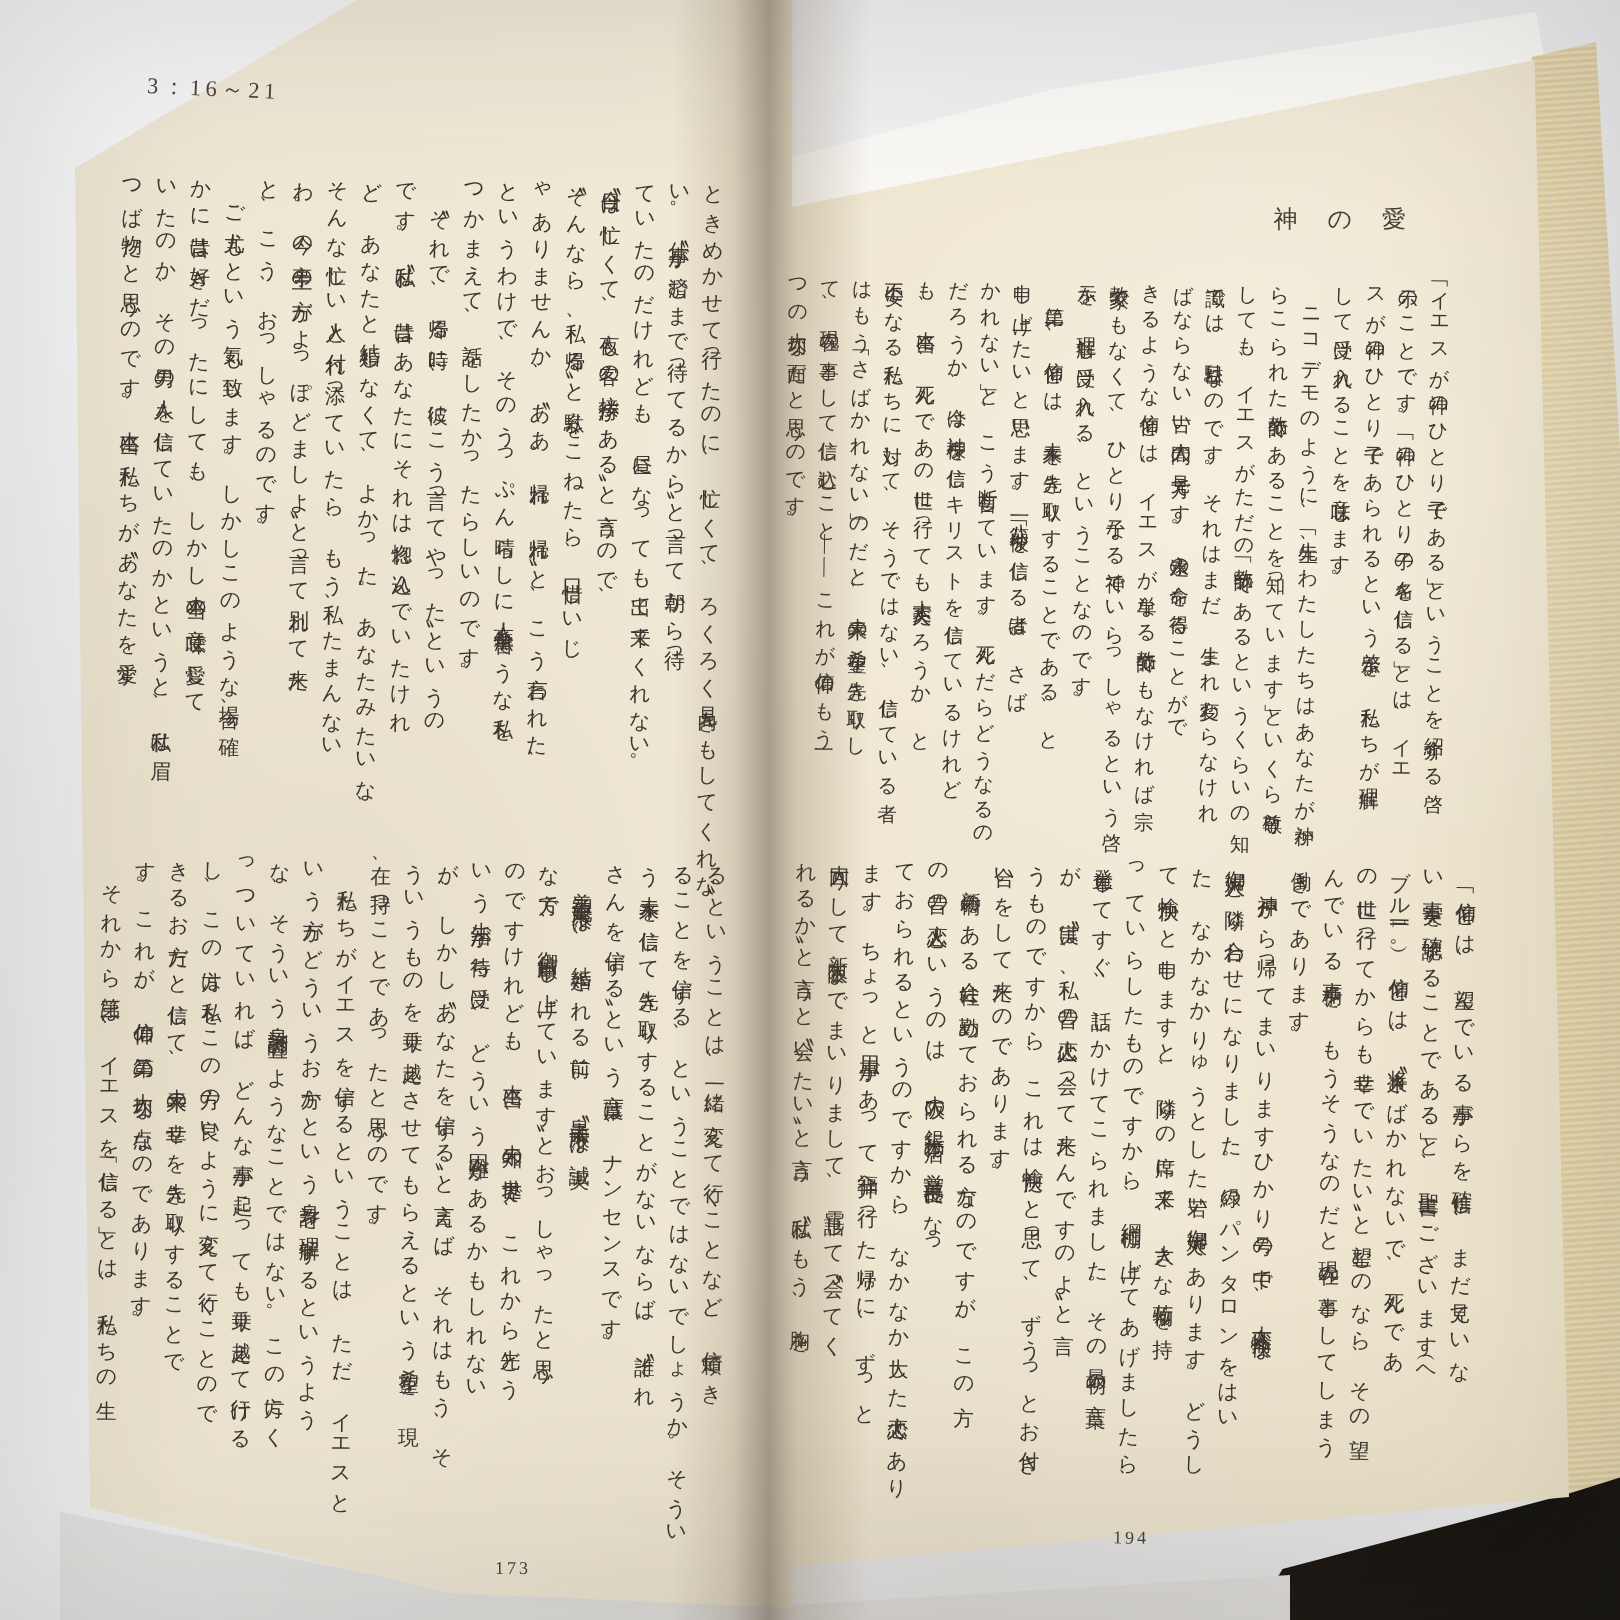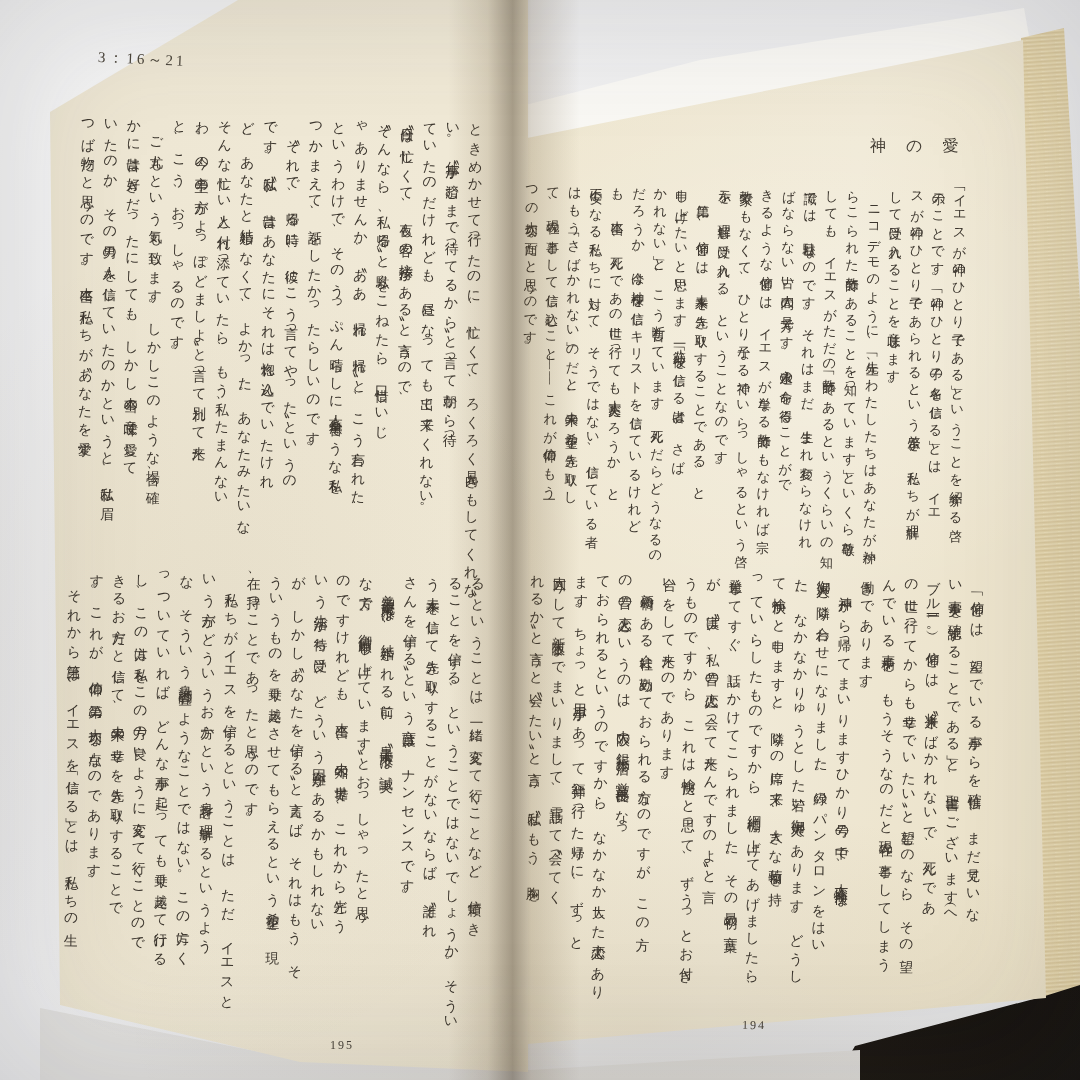--- a/index.html
+++ b/index.html
@@ -64,21 +64,21 @@
   .vtext .tcol{white-space:nowrap;}
   .rp-top   {left:518px;top:180px;width:450px;height:402px;transform:rotate(0.8deg);}
   .rp-top   .tcol{line-height:21.4px;font-size:13.2px;letter-spacing:2px;}
   .rp-bottom{left:523px;top:568px;width:462px;height:452px;transform:rotate(0.8deg);}
   .rp-bottom .tcol{line-height:22px;font-size:13.8px;letter-spacing:2.6px;}
   .lp-top   {left:72px;top:112px;width:412px;height:448px;transform:rotate(0.6deg);}
   .lp-top   .tcol{line-height:22.8px;font-size:13.8px;letter-spacing:2.4px;}
   .lp-bottom{left:58px;top:566px;width:428px;height:478px;transform:rotate(0.6deg);}
   .lp-bottom .tcol{line-height:22.4px;font-size:13.8px;letter-spacing:2.6px;}
   .heading-h{
-    position:absolute;left:870px;top:136px;
+    position:absolute;left:849px;top:136px;
     font-size:16px;letter-spacing:20px;color:#453f36;white-space:nowrap;
   }
   .run-head{
     position:absolute;left:98px;top:50px;
     font-size:15px;letter-spacing:3px;color:#4a443a;transform:rotate(2.5deg);
   }
   .pnum{position:absolute;font-size:12px;letter-spacing:2px;color:#464037;}
   .pnum-r{left:742px;top:1018px;transform:rotate(1deg);}
   .pnum-l{left:330px;top:1038px;}
 </style>
@@ -180,17 +180,17 @@
       <div class="tcol">在、持つことであったと思うのです。</div>
       <div class="tcol">　私たちがイエスを信ずるということは、ただ、イエスと</div>
       <div class="tcol">いう方がどういうお方かという身許を理解するというよう</div>
       <div class="tcol">な、そういう身許調査のようなことではない。この方にく</div>
       <div class="tcol">っついていれば、どんな事が起こっても乗り越えて行ける</div>
       <div class="tcol">し、この方は私をこの方の良いように変えて行くことので</div>
       <div class="tcol">きるお方だと信じて、未来の幸せを先き取りすることで</div>
       <div class="tcol">す。これが、信仰の第二の大切な点なのであります。</div>
       <div class="tcol">　それから第三は、イエスを「信じる」とは、私たちの生</div>
     </div>
-  <div class="pnum pnum-l">195</div>
+  <div class="pnum pnum-l">173</div>
 
   <div class="gutter"></div>
   <div class="layer vignette"></div>
 </div>
 
 </body></html>

